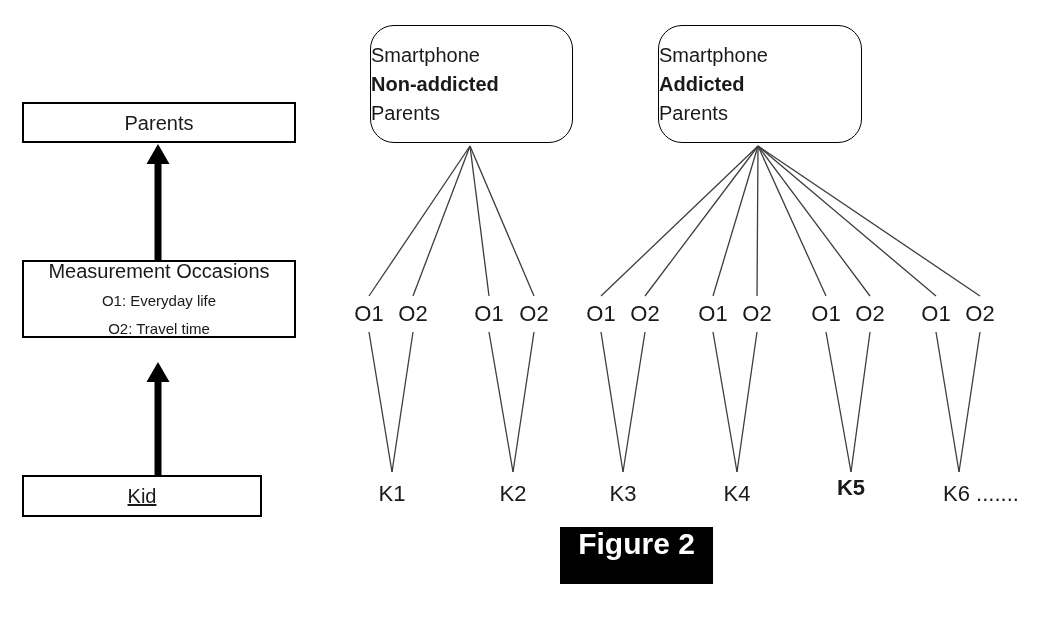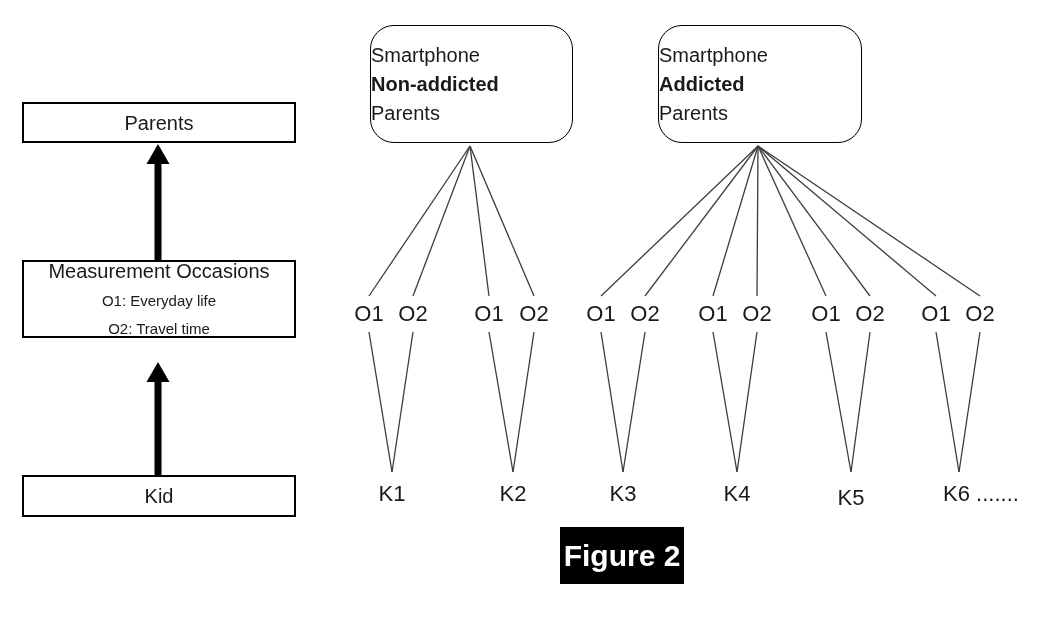--- a/index.html
+++ b/index.html
@@ -19,23 +19,23 @@
     position:absolute;border:1.6px solid #000;border-radius:24px;background:#fff;
     box-sizing:border-box;display:flex;flex-direction:column;align-items:flex-start;
     justify-content:center;text-align:center;font-size:20px;line-height:29px;
   }
   .round-box .bold{font-weight:bold;}
   .o-label,.k-label{
     position:absolute;transform:translateX(-50%);font-size:22px;
     white-space:nowrap;line-height:26px;
   }
   .caption{
-    position:absolute;left:560px;top:527px;width:124px;height:57px;background:#000;
+    position:absolute;left:560px;top:527px;width:153px;height:57px;background:#000;
     color:#fff;font-weight:bold;font-size:30px;
-    display:flex;align-items:center;justify-content:center;
+    display:flex;align-items:flex-start;justify-content:center;
   }
 </style>
 </head>
 <body>
 
 <div class="canvas">
 
   <svg class="wires" viewBox="0 0 1054 620" xmlns="http://www.w3.org/2000/svg">
 
     <g fill="#000000">
@@ -84,21 +84,21 @@
   <div class="rect-box" style="left:22px;top:102px;width:274px;height:41px;">
     <span class="main">Parents</span>
   </div>
 
   <div class="rect-box" style="left:22px;top:260px;width:274px;height:78px;gap:8px;">
     <span class="main">Measurement Occasions</span>
     <span class="sub">O1: Everyday life</span>
     <span class="sub">O2: Travel time</span>
   </div>
 
-  <div class="rect-box" style="left:22px;top:475px;width:274px;height:42px;">
+  <div class="rect-box" style="left:22px;top:475px;width:240px;height:42px;text-decoration:underline;">
     <span class="main">Kid</span>
   </div>
 
   <div class="round-box" style="left:370px;top:25px;width:203px;height:118px;">
     <span>Smartphone</span>
     <span class="bold">Non-addicted</span>
     <span>Parents</span>
   </div>
 
   <div class="round-box" style="left:658px;top:25px;width:204px;height:118px;">
@@ -117,20 +117,20 @@
   <div class="o-label" style="left:757px;top:301px;">O2</div>
   <div class="o-label" style="left:826px;top:301px;">O1</div>
   <div class="o-label" style="left:870px;top:301px;">O2</div>
   <div class="o-label" style="left:936px;top:301px;">O1</div>
   <div class="o-label" style="left:980px;top:301px;">O2</div>
 
   <div class="k-label" style="left:392px;top:481px;">K1</div>
   <div class="k-label" style="left:513px;top:481px;text-align:right;">K2</div>
   <div class="k-label" style="left:623px;top:481px;">K3</div>
   <div class="k-label" style="left:737px;top:481px;">K4</div>
-  <div class="k-label" style="left:851px;top:485px;">K5</div>
+  <div class="k-label" style="left:851px;top:475px;font-weight:bold;">K5</div>
   <div class="k-label" style="left:981px;top:481px;">K6 .......</div>
 
   <div class="caption">
     <span>Figure 2</span>
   </div>
 
 </div>
 
 </body></html>

